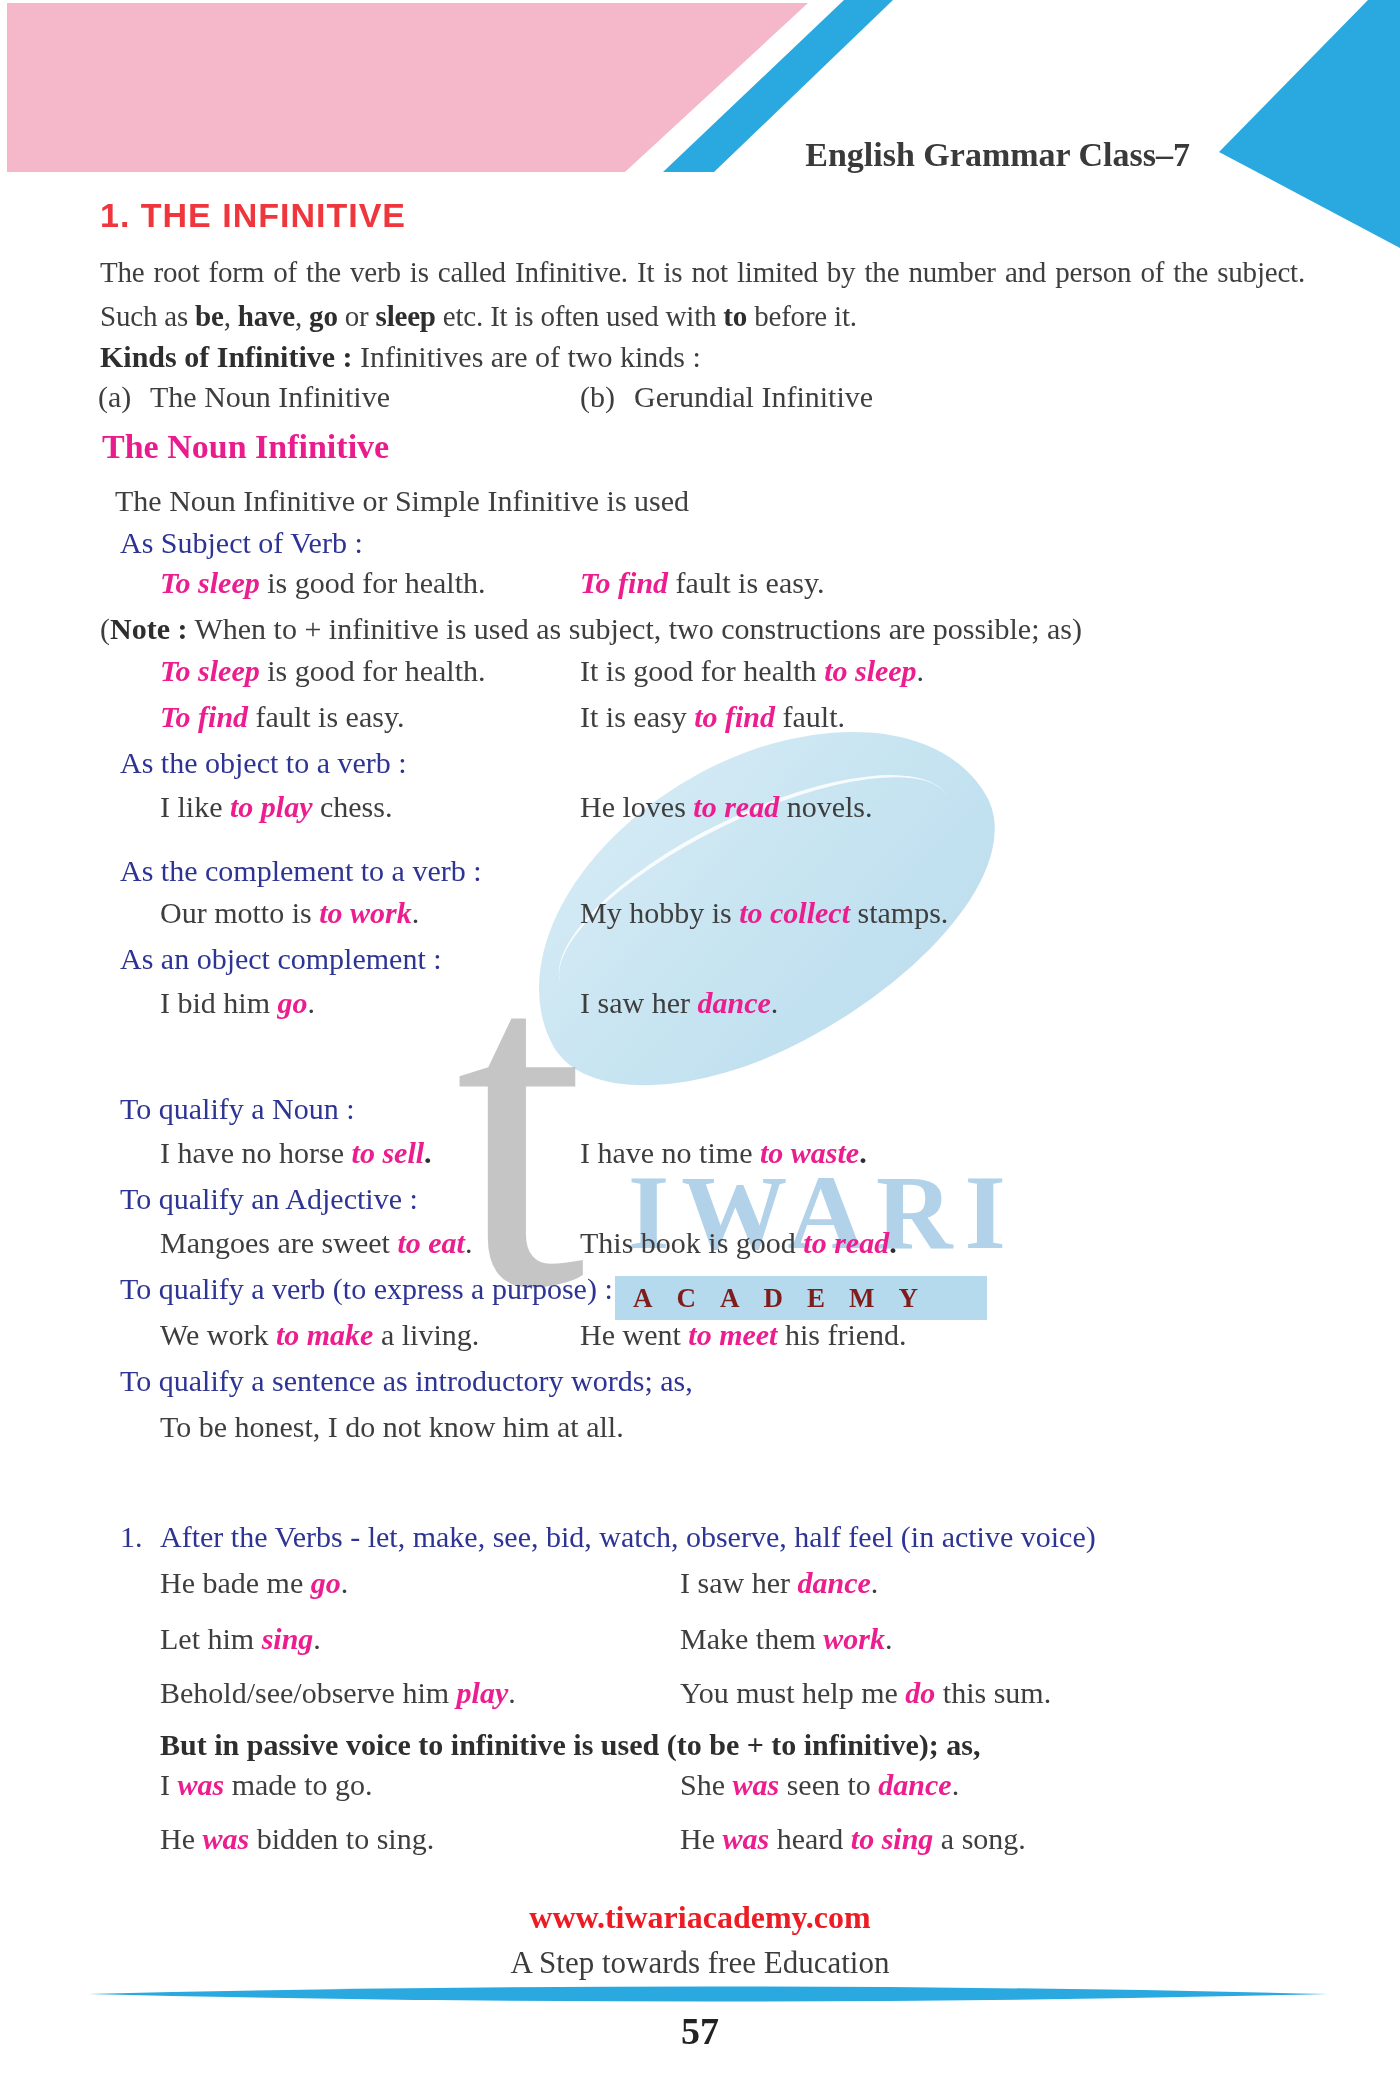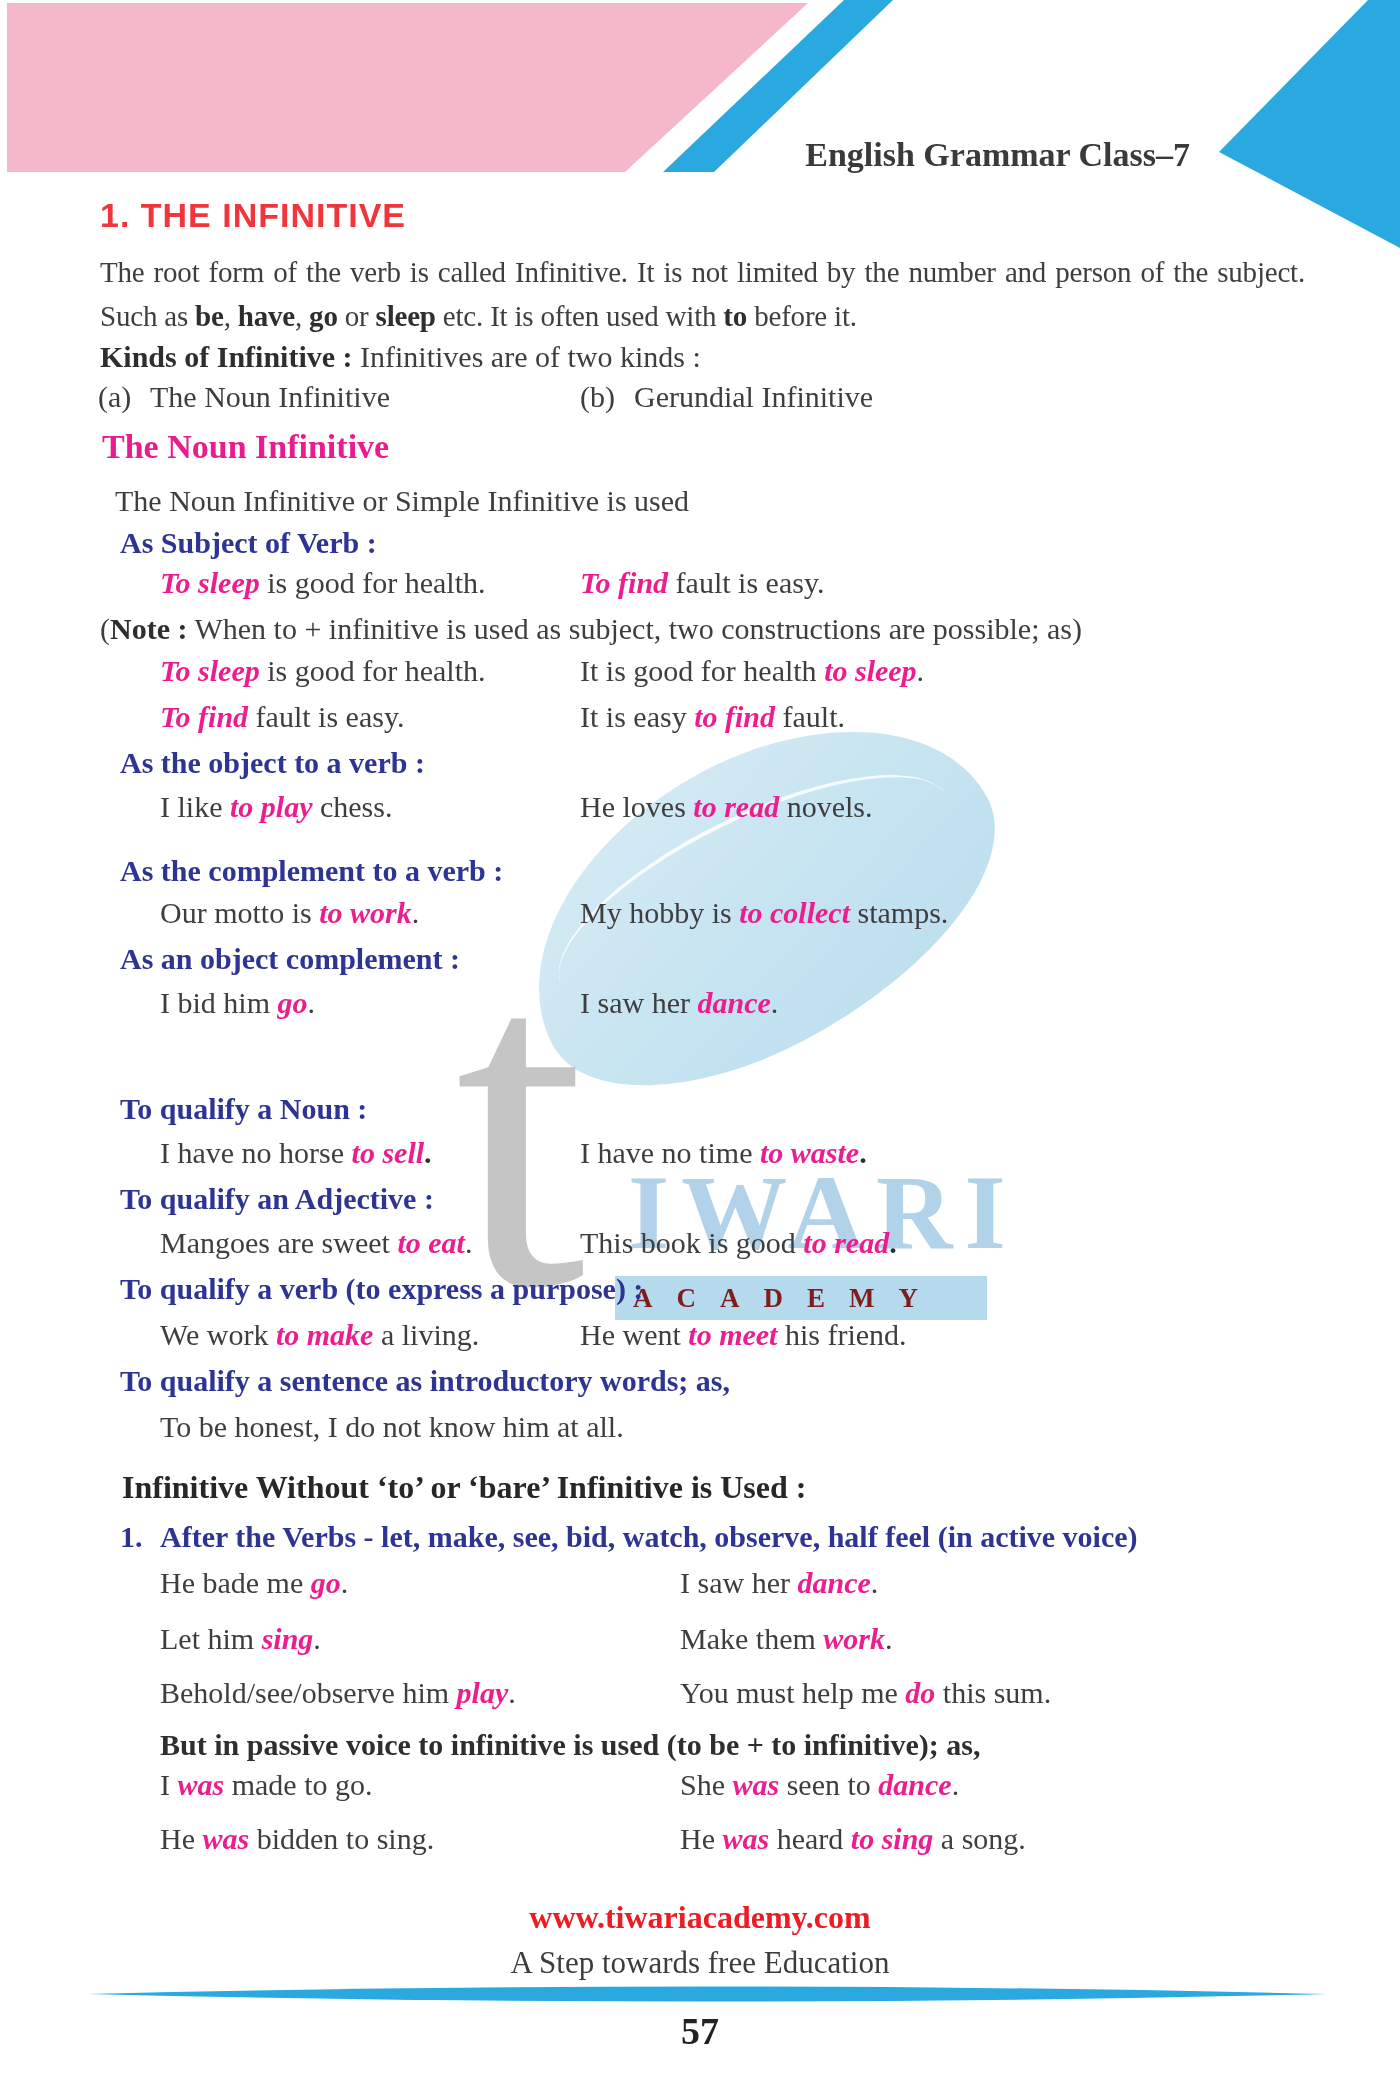--- a/index.html
+++ b/index.html
@@ -33,21 +33,21 @@
               letter-spacing:24px;line-height:44px;padding-left:18px;box-sizing:border-box;
               font-family:"Liberation Serif",serif;white-space:nowrap;overflow:hidden;}
   
   .txt{position:absolute;z-index:2;font-size:30px;line-height:38px;white-space:nowrap;}
   .para{position:absolute;z-index:2;left:100px;width:1205px;font-size:29px;line-height:44px;
         text-align:justify;white-space:normal;letter-spacing:-0.2px;}
   .row{position:absolute;z-index:2;left:0;width:1400px;height:42px;}
   .row span.cell{position:absolute;top:0;font-size:30px;white-space:nowrap;}
   .c1{left:160px;}
   .pinkhead{color:#e91c8e;font-weight:700;font-size:34px;}
-  .bluehead{color:#2e3494;font-weight:700;text-align:center;}
+  .bluehead{color:#2e3494;font-weight:400;text-align:center;}
   .blackhead{color:#272727;font-weight:700;font-size:32px;}
   .em{color:#ec1d8e;font-weight:700;font-style:italic;}
   .b{font-weight:700;color:#2e2e2e;}
   
   .center{left:0;width:1400px;text-align:center;}
   .site{color:#ed1c24;font-weight:700;font-size:32px;}
   .tagline{color:#3c3c3c;font-size:31px;}
   .pagenum{color:#222222;font-weight:700;font-size:38px;}
   .divider{position:absolute;left:88px;top:1986px;width:1240px;height:16px;z-index:2;}
 </style>
@@ -134,21 +134,20 @@
 
   <div class="txt bluehead" style="left:120px;top:1270px">To qualify a verb (to express a purpose) :</div>
   <div class="row" style="top:1318px">
     <span class="cell c1"><span>We work </span><span class="em">to make</span><span> a living.</span></span>
     <span class="cell" style="left:580px"><span>He went </span><span class="em">to meet</span><span> his friend.</span></span>
   </div>
 
   <div class="txt" style="left:160px;top:1408px">To be honest, I do not know him at all.</div>
   <div class="txt bluehead" style="left:120px;top:1362px">To qualify a sentence as introductory words; as,</div>
 
-  <div class="txt blackhead" style="left:122px;top:1468px">Infinitive Without ‘to’ or ‘bare’ Infinitive is Used :</div>
   <div class="row" style="top:1520px">
     <span class="cell bluehead" style="left:120px">1.</span>
     <span class="cell bluehead" style="left:160px">After the Verbs - let, make, see, bid, watch, observe, half feel (in active voice)</span>
   </div>
 
   <div class="row" style="top:1566px">
     <span class="cell c1"><span>He bade me </span><span class="em">go</span><span>.</span></span>
     <span class="cell" style="left:680px"><span>I saw her </span><span class="em">dance</span><span>.</span></span>
   </div>
   <div class="row" style="top:1622px">

